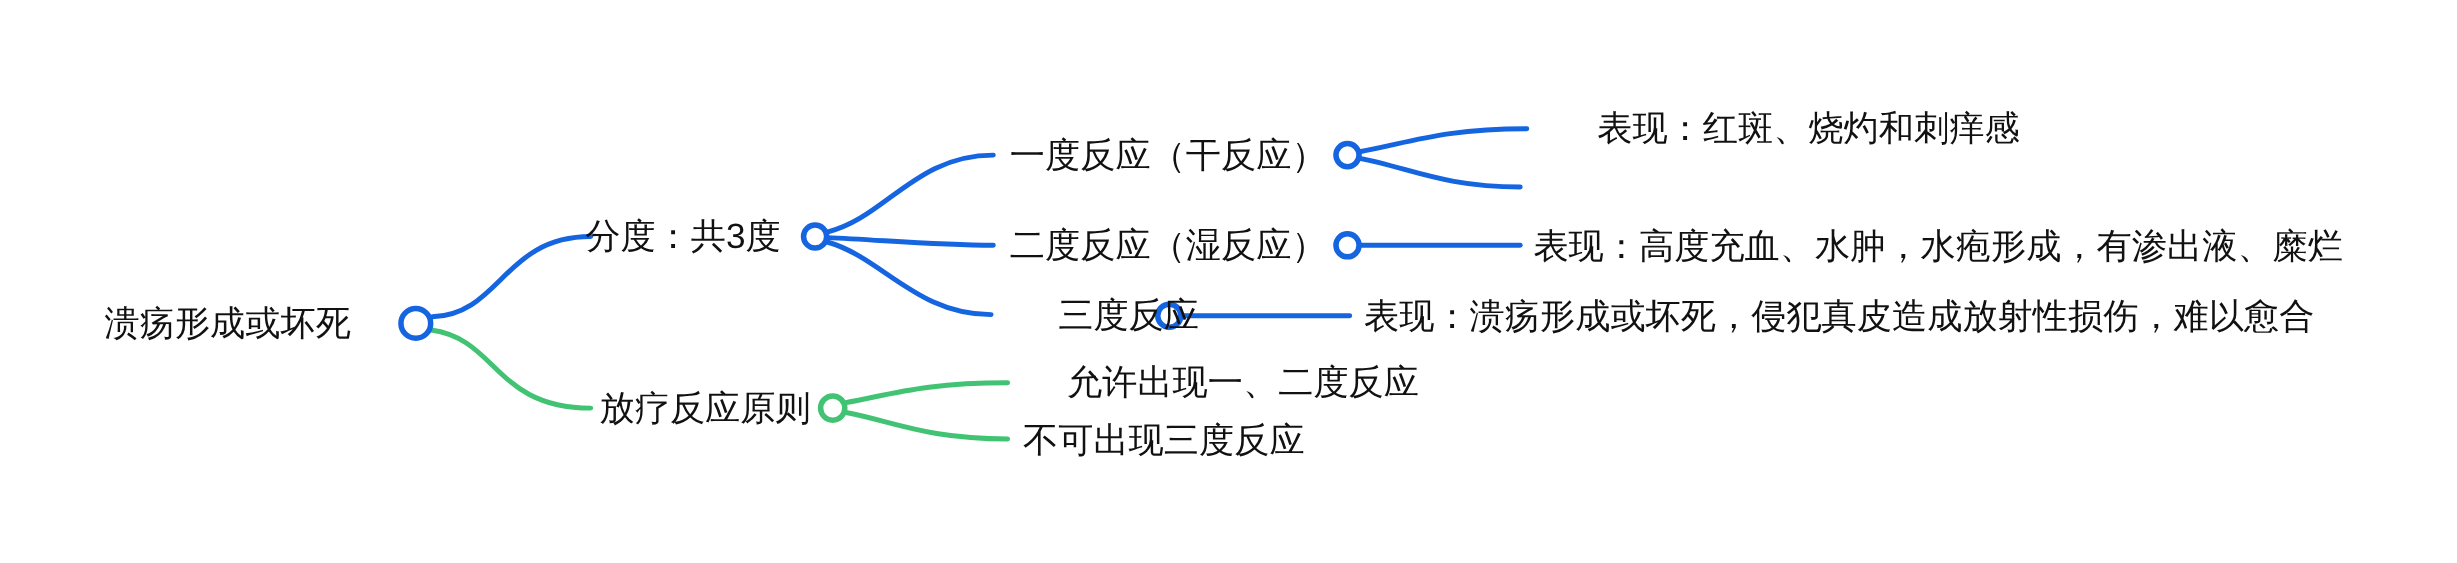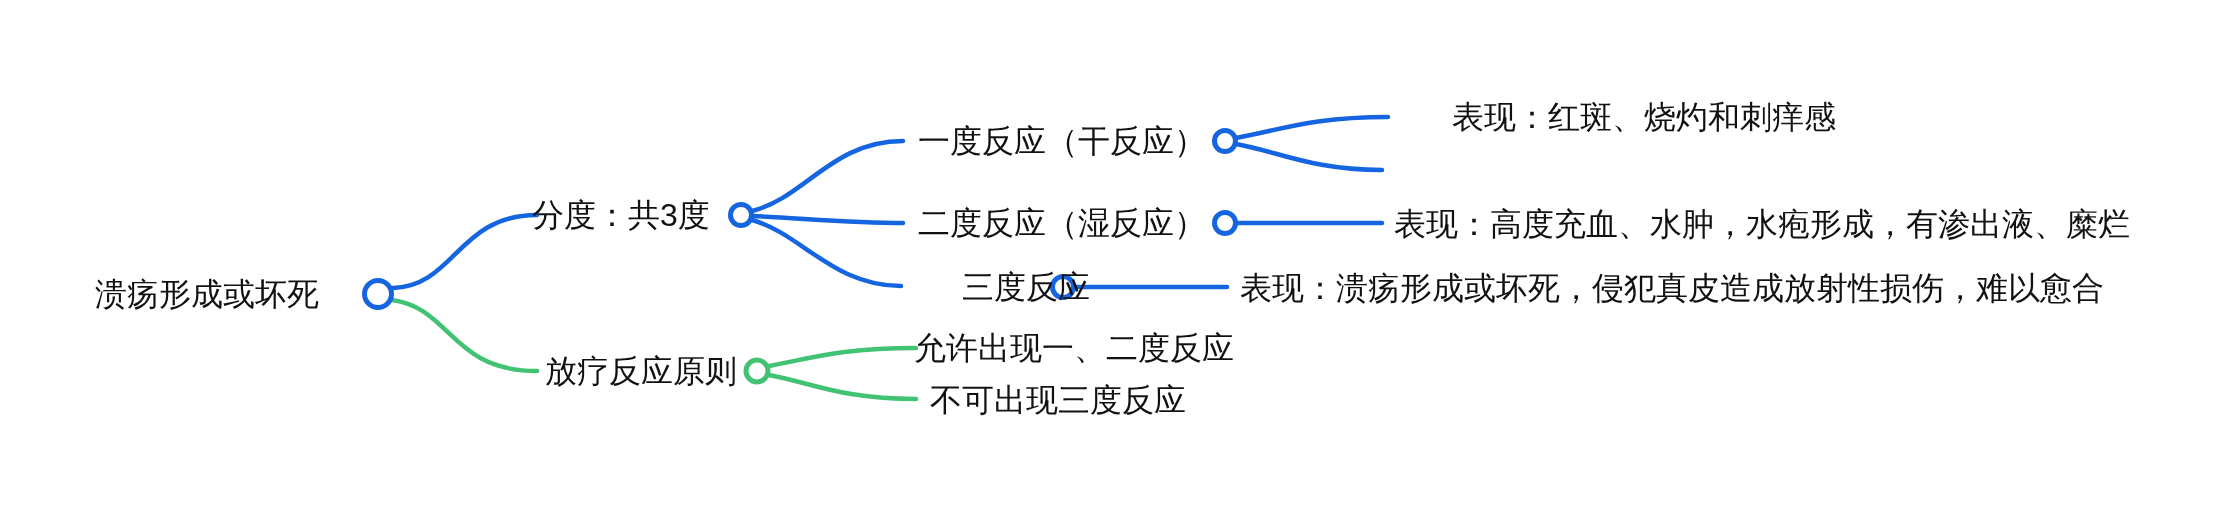--- a/index.html
+++ b/index.html
@@ -78,17 +78,17 @@
   <div class="node" style="left:918px;top:223px;">二度反应（湿反应）</div>
 
   <div class="node" style="left:1394px;top:224px;">表现：高度充血、水肿，水疱形成，有渗出液、糜烂</div>
 
   <div class="node" style="left:918px;top:287px;margin-left:44px;">三度反应</div>
 
   <div class="node" style="left:1240px;top:288px;">表现：溃疡形成或坏死，侵犯真皮造成放射性损伤，难以愈合</div>
 
   <div class="node" style="left:545px;top:371px;">放疗反应原则</div>
 
-  <div class="node" style="left:914px;top:348px;">允许出现一、二度反应</div>
+  <div class="node" style="left:970px;top:348px;">允许出现一、二度反应</div>
 
   <div class="node" style="left:930px;top:400px;">不可出现三度反应</div>
 
 </div>
 
 </body></html>

